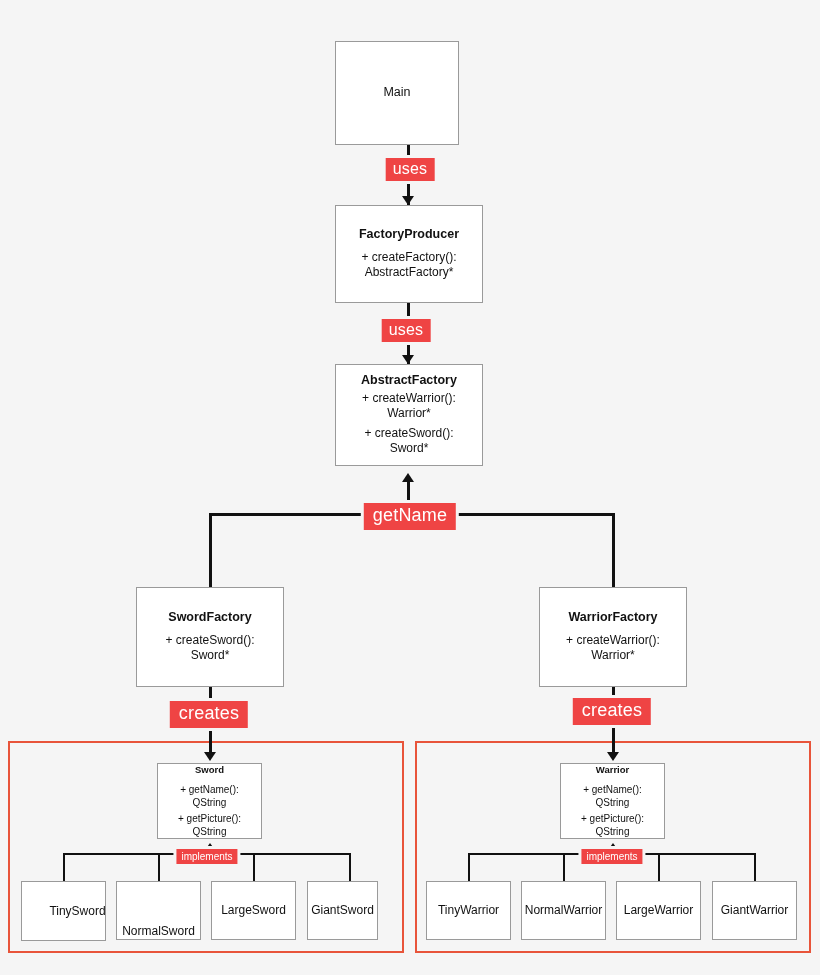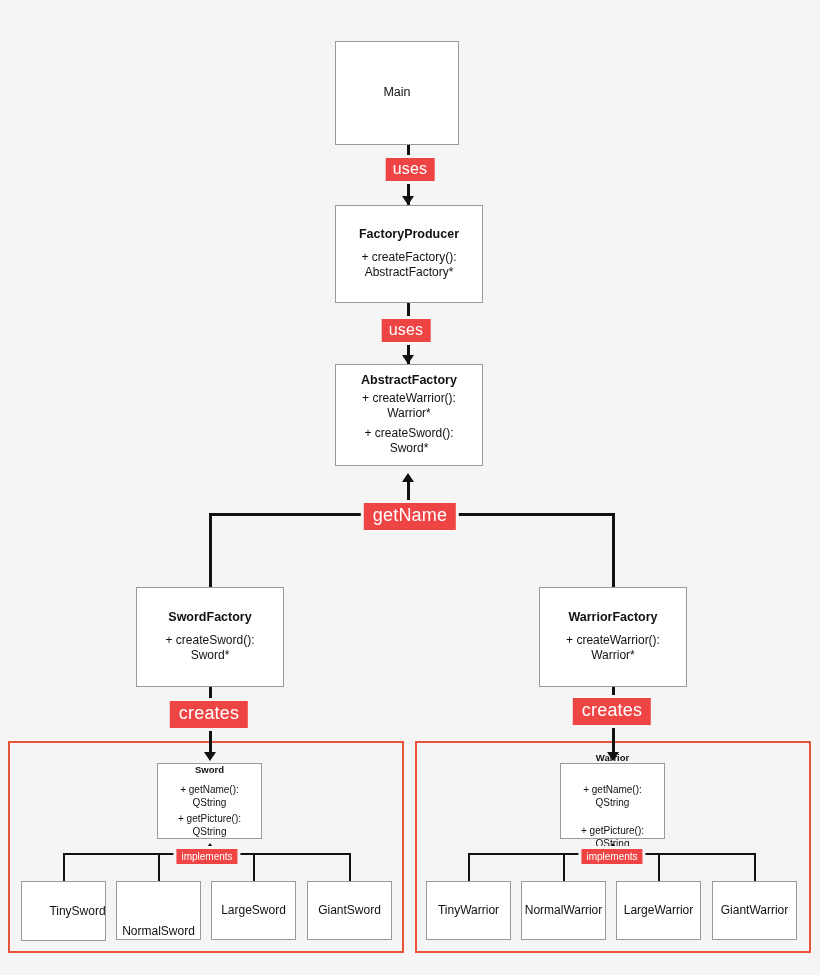--- a/index.html
+++ b/index.html
@@ -209,38 +209,38 @@
   </div>
 
   <div class="node n-sm" style="left:157px; top:763px; width:105px; height:76px;">
     <div class="title">Sword</div>
     <div class="member">+ getName():
 QString</div>
     <div class="member">+ getPicture():
 QString</div>
   </div>
 
-  <div class="node n-sm" style="left:560px; top:763px; width:105px; height:76px;gap:12px;">
+  <div class="node n-sm" style="left:560px; top:763px; width:105px; height:76px;">
     <div class="title">Warrior</div>
     <div class="member">+ getName():
 QString</div>
     <div class="member">+ getPicture():
 QString</div>
   </div>
 
   <div class="node n-leaf" style="left:21px; top:881px; width:85px; height:60px;padding-left:28px;">
     <div class="title">TinySword</div>
   </div>
   <div class="node n-leaf" style="left:116px; top:881px; width:85px; height:59px;justify-content:flex-end;">
     <div class="title">NormalSword</div>
   </div>
   <div class="node n-leaf" style="left:211px; top:881px; width:85px; height:59px;">
     <div class="title">LargeSword</div>
   </div>
-  <div class="node n-leaf" style="left:307px; top:881px; width:85px; height:59px;">
+  <div class="node n-leaf" style="left:307px; top:881px; width:71px; height:59px;">
     <div class="title">GiantSword</div>
   </div>
 
   <div class="node n-leaf" style="left:426px; top:881px; width:85px; height:59px;">
     <div class="title">TinyWarrior</div>
   </div>
   <div class="node n-leaf" style="left:521px; top:881px; width:85px; height:59px;">
     <div class="title">NormalWarrior</div>
   </div>
   <div class="node n-leaf" style="left:616px; top:881px; width:85px; height:59px;">

